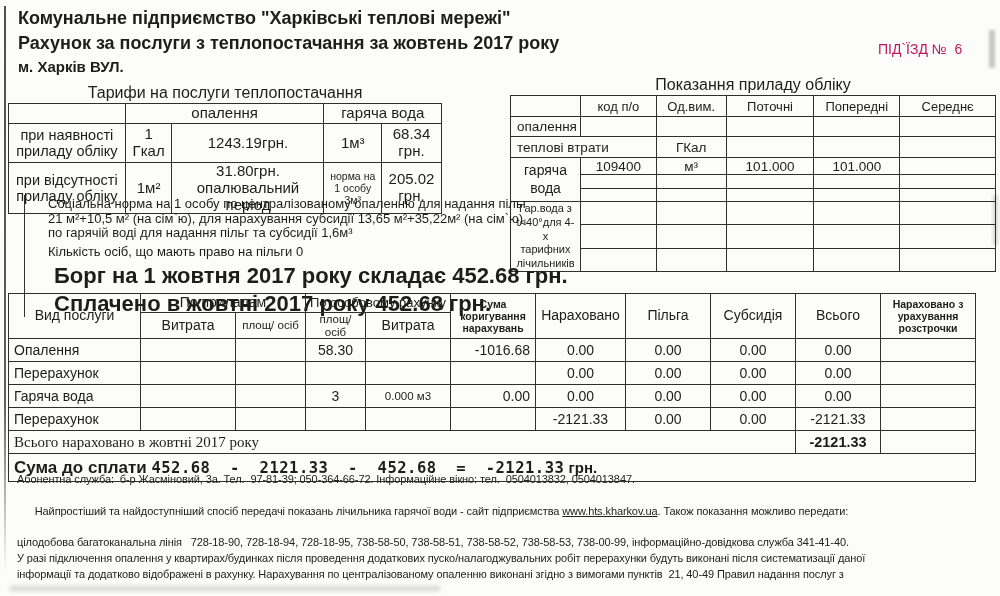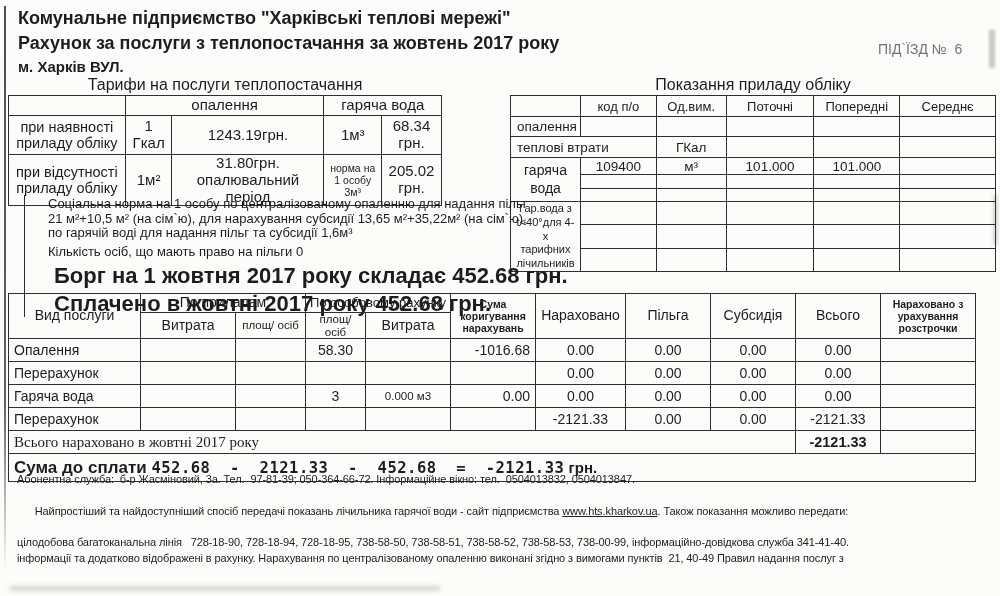--- a/index.html
+++ b/index.html
@@ -13,29 +13,29 @@
      background:rgba(120,120,120,.28);filter:blur(2px);}
   .smudge-right{position:absolute;left:989px;top:30px;width:6px;height:38px;
      background:rgba(80,80,80,.30);filter:blur(1.5px);}
   .smudge-right2{position:absolute;left:993px;top:195px;width:5px;height:50px;
      background:rgba(110,110,110,.25);filter:blur(1.5px);}
 
   
   .t1{position:absolute;left:18px;top:8px;font-size:18px;font-weight:bold;white-space:nowrap;}
   .t2{position:absolute;left:18px;top:33px;font-size:18px;font-weight:bold;white-space:nowrap;}
   .t3{position:absolute;left:18px;top:58px;font-size:15px;font-weight:bold;}
-  .entrance{position:absolute;left:878px;top:41px;font-size:14px;color:#737373;white-space:pre;}
+  .entrance{position:absolute;left:878px;top:41px;font-size:14px;color:#be185d;white-space:pre;}
 
   table{border-collapse:collapse;table-layout:fixed;}
   td,th{border:1.5px solid #2f2f2f;padding:0 3px;font-weight:normal;overflow:hidden;vertical-align:middle;}
   .pre{white-space:pre-line;}
   .sec-title{text-align:center;font-size:16px;margin:0 0 1px 0;}
 
   
-  .tariffs{position:absolute;left:8px;top:76px;width:434px;}
+  .tariffs{position:absolute;left:8px;top:84px;width:434px;}
   .tariffs td,.tariffs th{text-align:center;font-size:15px;line-height:1.12;}
   .tariffs .hrow th{height:19px;}
   .tariffs .r1{height:39px;}
   .tariffs .r2{height:40px;}
   .tariffs .label-cell{font-size:14.5px;margin-left:36px;}
   .tariffs .small-cell{font-size:10.5px;line-height:1.15;}
 
   
   .meter{position:absolute;left:510px;top:76px;width:486px;}
   .meter th{font-size:13px;height:20px;text-align:center;}
@@ -328,17 +328,18 @@
     </tr>
   </tbody>
     </table>
 
   <div class="footer">
     <div class="fline">Абонентна служба:  б-р Жасміновий, 3а. Тел.  97-81-39; 050-364-66-72. Інформаційне вікно: тел.  0504013832, 0504013847.</div>
     <div class="fline">
       <span>Найпростіший та найдоступніший спосіб передачі показань лічильника гарячої води - сайт підприємства </span><span class="url">www.hts.kharkov.ua</span><span>. Також показання можливо передати:</span>
     </div>
     <div class="fline">цілодобова багатоканальна лінія   728-18-90, 728-18-94, 728-18-95, 738-58-50, 738-58-51, 738-58-52, 738-58-53, 738-00-99, інформаційно-довідкова служба 341-41-40.</div>
+    <div class="fline">У разі підключення опалення у квартирах/будинках після проведення додаткових пуско/налагоджувальних робіт перерахунки будуть виконані після систематизації даної</div>
     <div class="fline">інформації та додатково відображені в рахунку. Нарахування по централізованому опаленню виконані згідно з вимогами пунктів  21, 40-49 Правил надання послуг з</div>
 
   </div>
 
 </div>
 
 </body></html>

